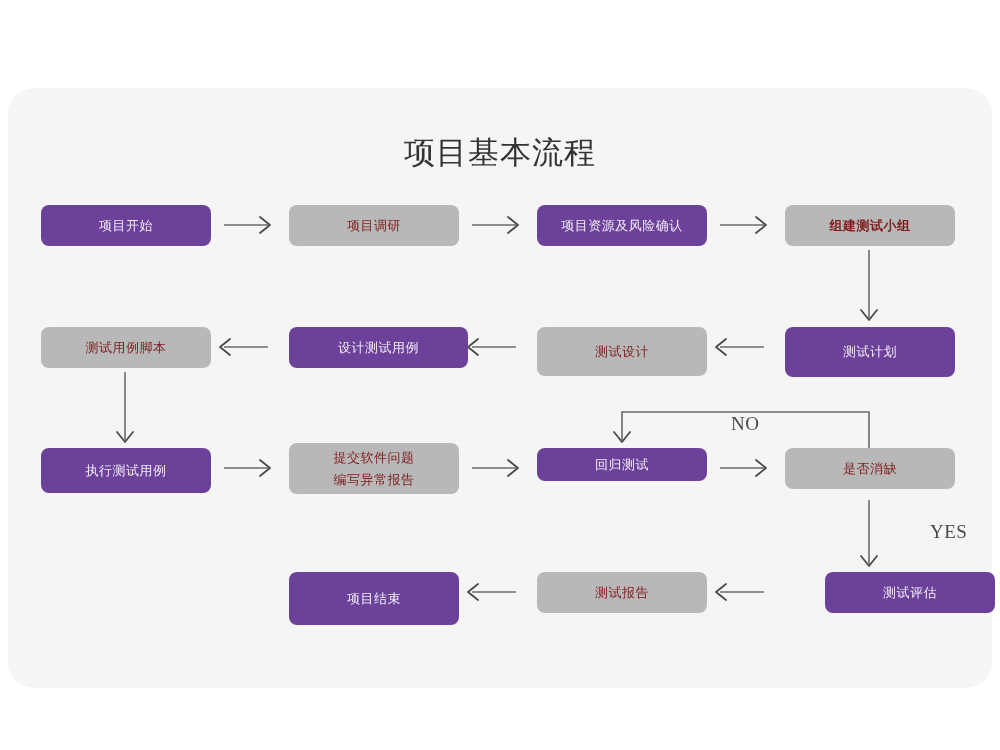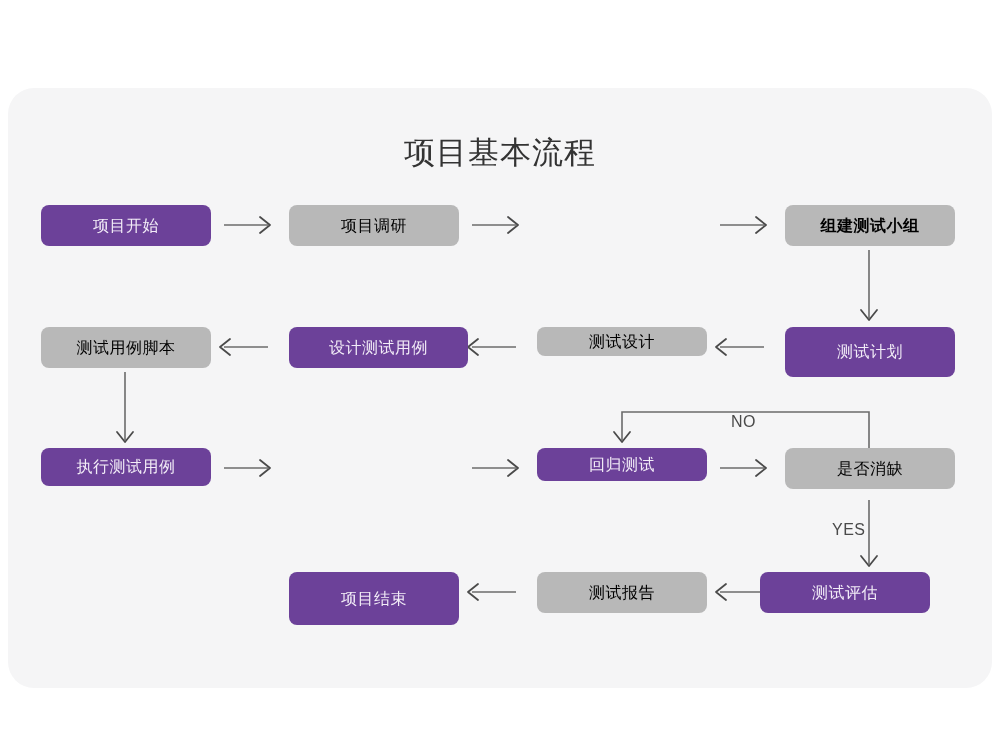--- a/index.html
+++ b/index.html
@@ -38,40 +38,40 @@
     font-family: "Liberation Sans", "DejaVu Sans", sans-serif;
   }
   .node {
     position: absolute;
     box-sizing: border-box;
     border-radius: 8px;
     display: flex;
     align-items: center;
     justify-content: center;
     text-align: right;
-    font-size: 16px;
+    font-size: 13px;
     line-height: 22px;
     letter-spacing: 0.5px;
     white-space: pre-line;
     font-family: "Liberation Sans", "DejaVu Sans", sans-serif;
   }
   .node.purple {
     background: #6c4199;
     color: #f2ecf7;
   }
   .node.gray {
     background: #b8b8b8;
-    color: #000000;
+    color: #7f1d1d;
   }
   .edge-label {
     position: absolute;
-    font-size: 16px;
+    font-size: 19px;
     color: #4a4a4a;
     letter-spacing: 0.5px;
-    font-family: Liberation Sans, sans-serif;
+    font-family: Liberation Serif, serif;
   }
   svg.connectors {
     position: absolute;
     left: 0;
     top: 0;
     width: 1000px;
     height: 750px;
     pointer-events: none;
   }
   svg.connectors path,
@@ -166,41 +166,44 @@
     <g>
       <line x1="516" y1="592" x2="472" y2="592"></line>
       <polyline class="head" points="478,584 468,592 478,600"></polyline>
     </g>
   </svg>
 
   <div class="node purple" style="left:41px; top:205px; width:170px; height:41px;">项目开始</div>
 
   <div class="node gray" style="left:289px; top:205px; width:170px; height:41px;">项目调研</div>
 
+  <div class="node purple" style="left:537px; top:205px; width:170px; height:41px;">项目资源及风险确认</div>
 
   <div class="node gray" style="left:785px; top:205px; width:170px; height:41px;font-weight:bold;">组建测试小组</div>
 
   <div class="node gray" style="left:41px; top:327px; width:170px; height:41px;font-family:Liberation Serif, serif;">测试用例脚本</div>
 
   <div class="node purple" style="left:289px; top:327px; width:179px; height:41px;">设计测试用例</div>
 
-  <div class="node gray" style="left:537px; top:327px; width:170px; height:29px;">测试设计</div>
+  <div class="node gray" style="left:537px; top:327px; width:170px; height:49px;">测试设计</div>
 
   <div class="node purple" style="left:785px; top:327px; width:170px; height:50px;">测试计划</div>
 
-  <div class="node purple" style="left:41px; top:448px; width:170px; height:38px;">执行测试用例</div>
-
+  <div class="node purple" style="left:41px; top:448px; width:170px; height:45px;">执行测试用例</div>
+
+  <div class="node gray" style="left:289px; top:443px; width:170px; height:51px;">提交软件问题
+编写异常报告</div>
 
   <div class="node purple" style="left:537px; top:448px; width:170px; height:33px;">回归测试</div>
 
   <div class="node gray" style="left:785px; top:448px; width:170px; height:41px;">是否消缺</div>
 
   <div class="node purple" style="left:289px; top:572px; width:170px; height:53px;">项目结束</div>
 
   <div class="node gray" style="left:537px; top:572px; width:170px; height:41px;">测试报告</div>
 
-  <div class="node purple" style="left:760px; top:572px; width:170px; height:41px;">测试评估</div>
+  <div class="node purple" style="left:825px; top:572px; width:170px; height:41px;">测试评估</div>
 
   <div class="edge-label" style="left:731px; top:413px;">NO</div>
 
-  <div class="edge-label" style="left:832px; top:521px;text-align:right;">YES</div>
+  <div class="edge-label" style="left:930px; top:521px;text-align:right;">YES</div>
 
 </div>
 
 </body></html>

